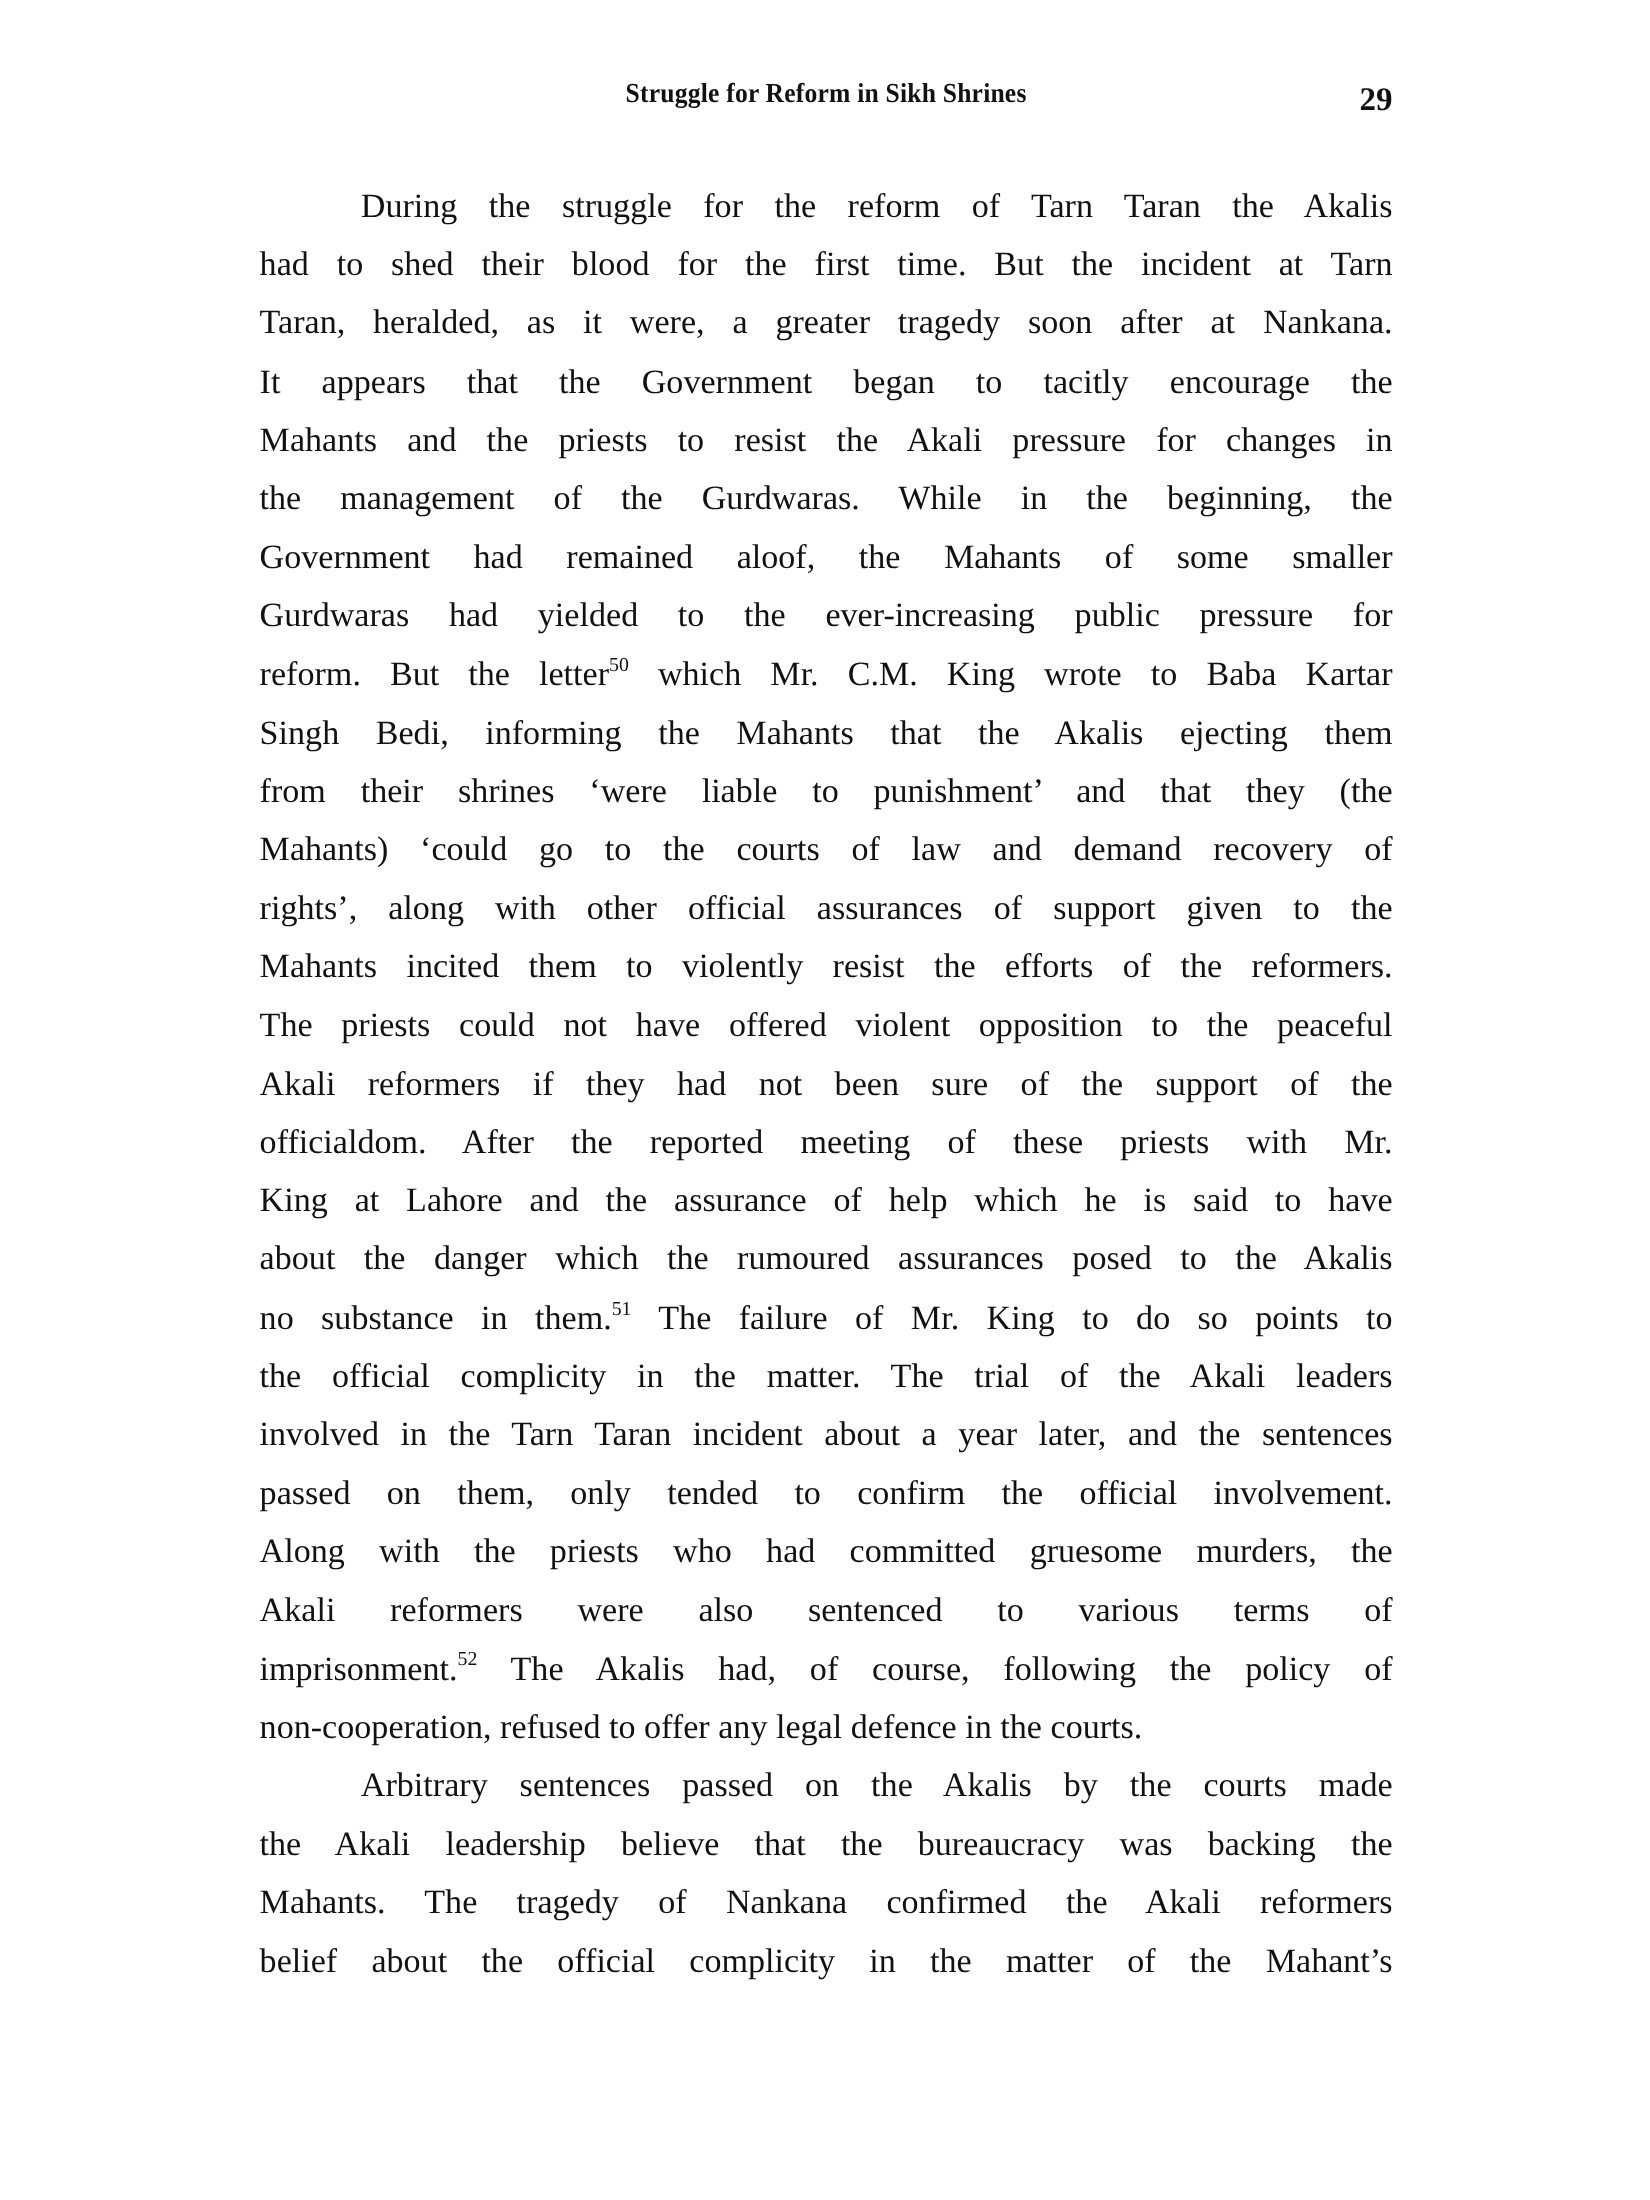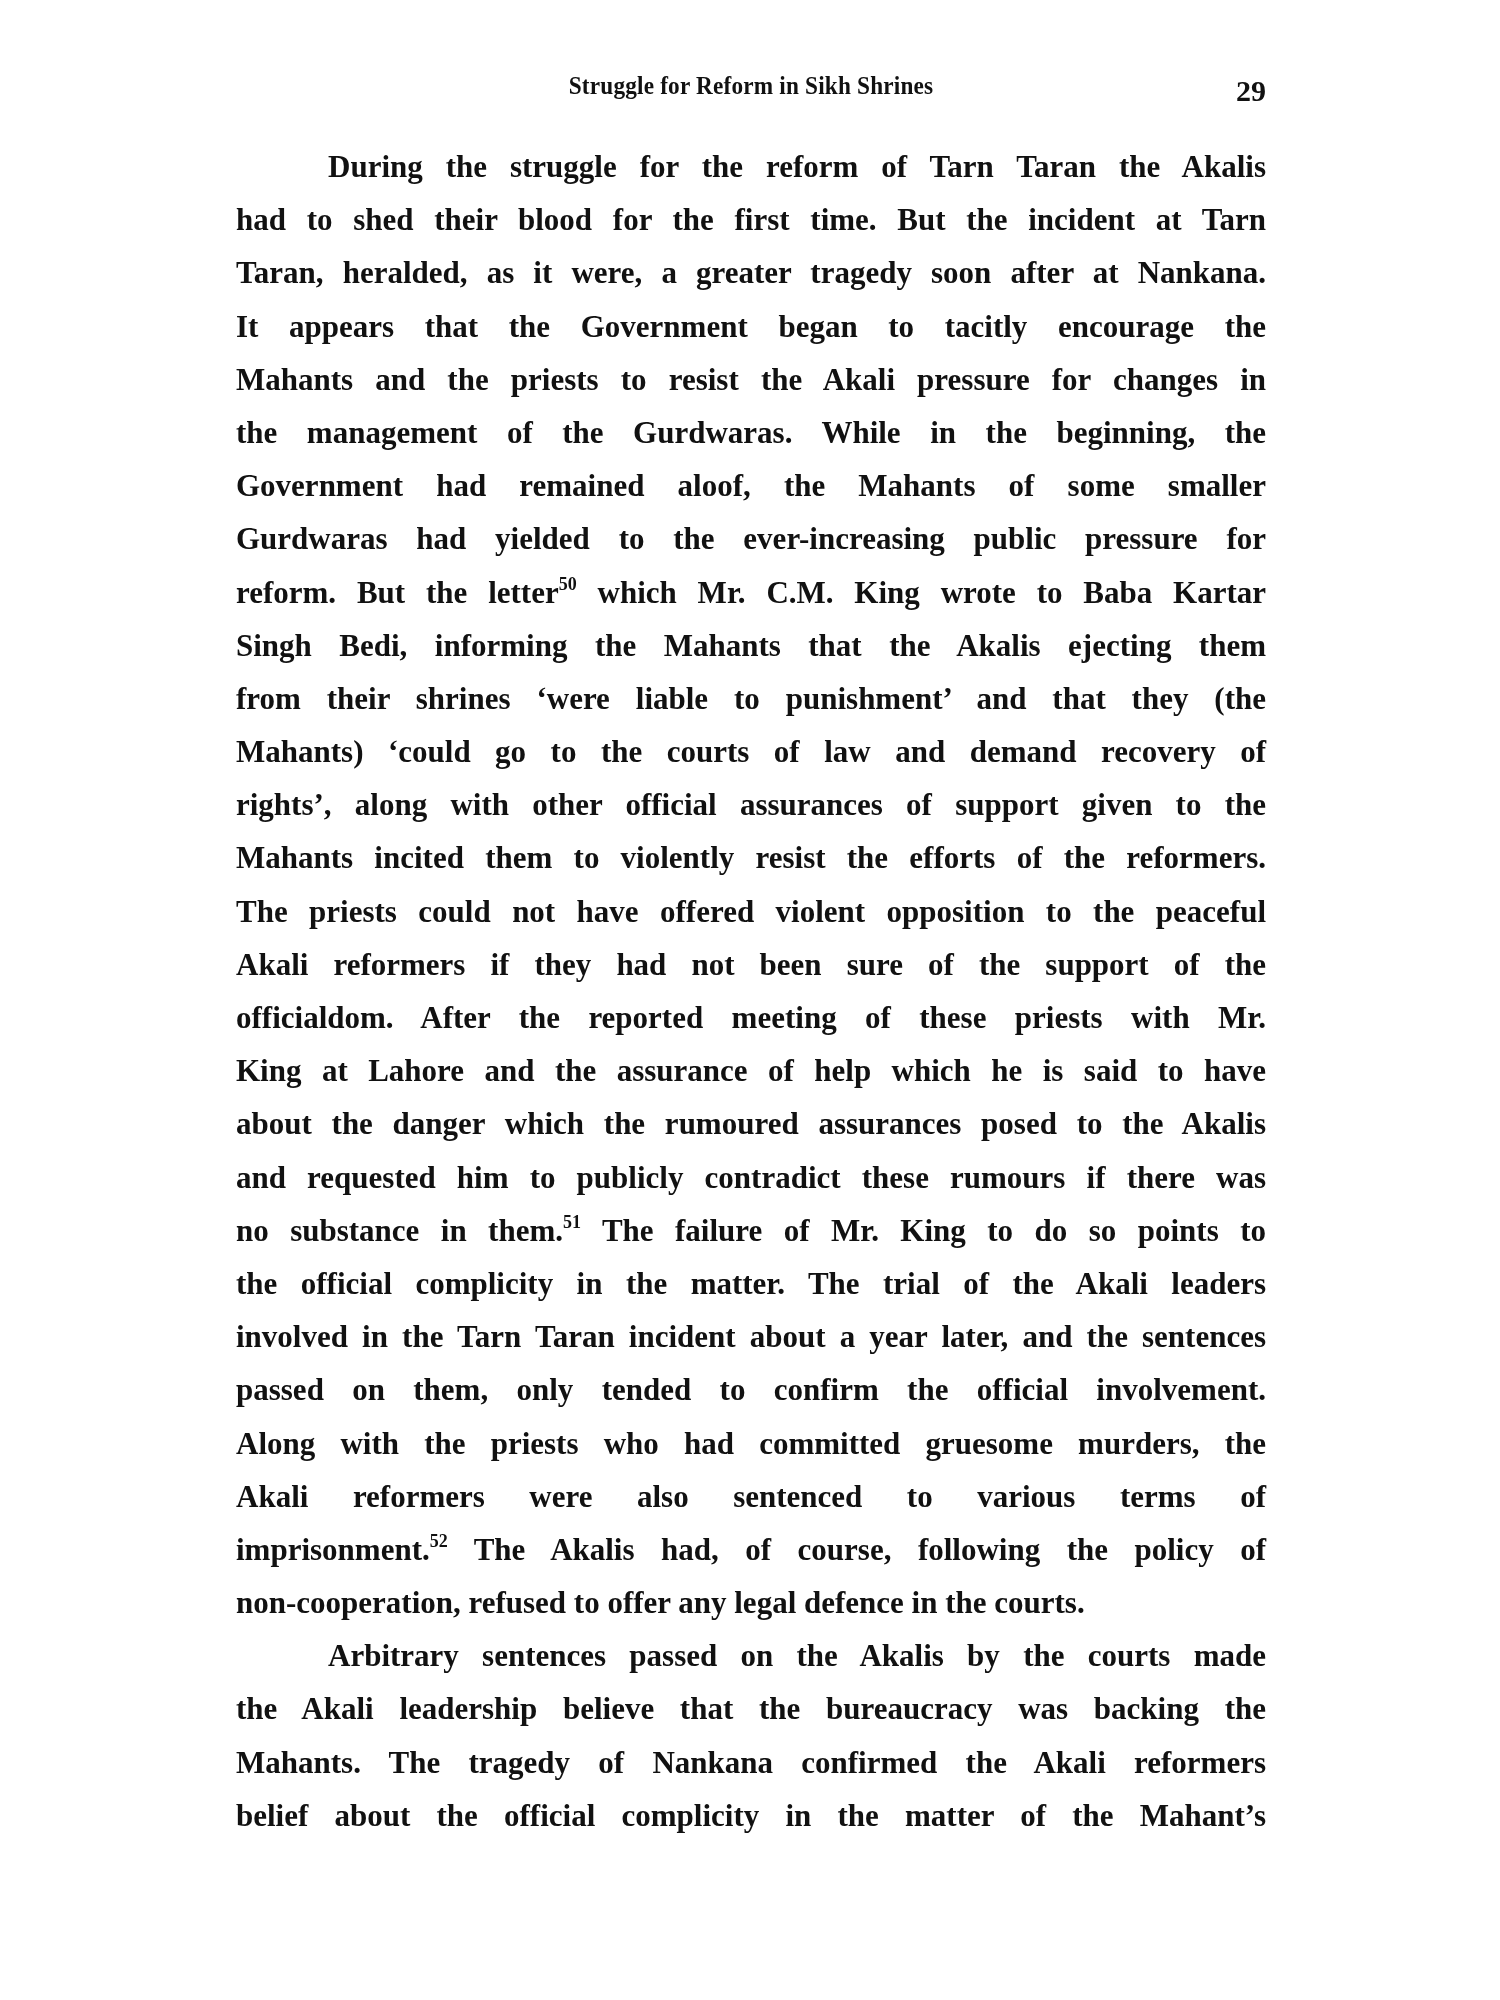--- a/index.html
+++ b/index.html
@@ -38,24 +38,23 @@
       transform: scaleX(0.93);
     }
     .page-number {
       position: absolute;
       right: 0;
       top: 2px;
       font-size: 30px;
     }
     .body-text {
       position: absolute;
-      top: 140px;
+      top: 160px;
       left: 236px;
       width: 1030px;
-      font-weight: bold;
     }
     .line {
       display: block;
       height: 53.2px;
       line-height: 53.2px;
       font-size: 31px;
       white-space: nowrap;
       text-align: justify;
       text-align-last: justify;
     }
@@ -99,21 +98,20 @@
       <span class="line">Singh Bedi, informing the Mahants that the Akalis ejecting them</span>
       <span class="line">from their shrines ‘were liable to punishment’ and that they (the</span>
       <span class="line">Mahants) ‘could go to the courts of law and demand recovery of</span>
       <span class="line">rights’, along with other official assurances of support given to the</span>
       <span class="line">Mahants incited them to violently resist the efforts of the reformers.</span>
       <span class="line">The priests could not have offered violent opposition to the peaceful</span>
       <span class="line">Akali reformers if they had not been sure of the support of the</span>
       <span class="line">officialdom. After the reported meeting of these priests with Mr.</span>
       <span class="line">King at Lahore and the assurance of help which he is said to have</span>
       <span class="line">about the danger which the rumoured assurances posed to the Akalis</span>
-      <span class="line">and requested him to publicly contradict these rumours if there was</span>
       <span class="line"><span>no substance in them.</span><sup class="fn">51</sup><span> The  failure of Mr. King to do so points to</span></span>
       <span class="line">the official complicity in the matter. The trial of the Akali leaders</span>
       <span class="line">involved in the Tarn Taran incident about a year later, and the sentences</span>
       <span class="line">passed on them, only tended to confirm the official involvement.</span>
       <span class="line">Along with the priests who had committed gruesome murders, the</span>
       <span class="line">Akali reformers were also sentenced to various terms of</span>
       <span class="line"><span>imprisonment.</span><sup class="fn">52</sup><span> The Akalis had, of course, following the policy of</span></span>
       <span class="line last">non-cooperation, refused to offer any legal defence in the courts.</span>
     </div>
 

